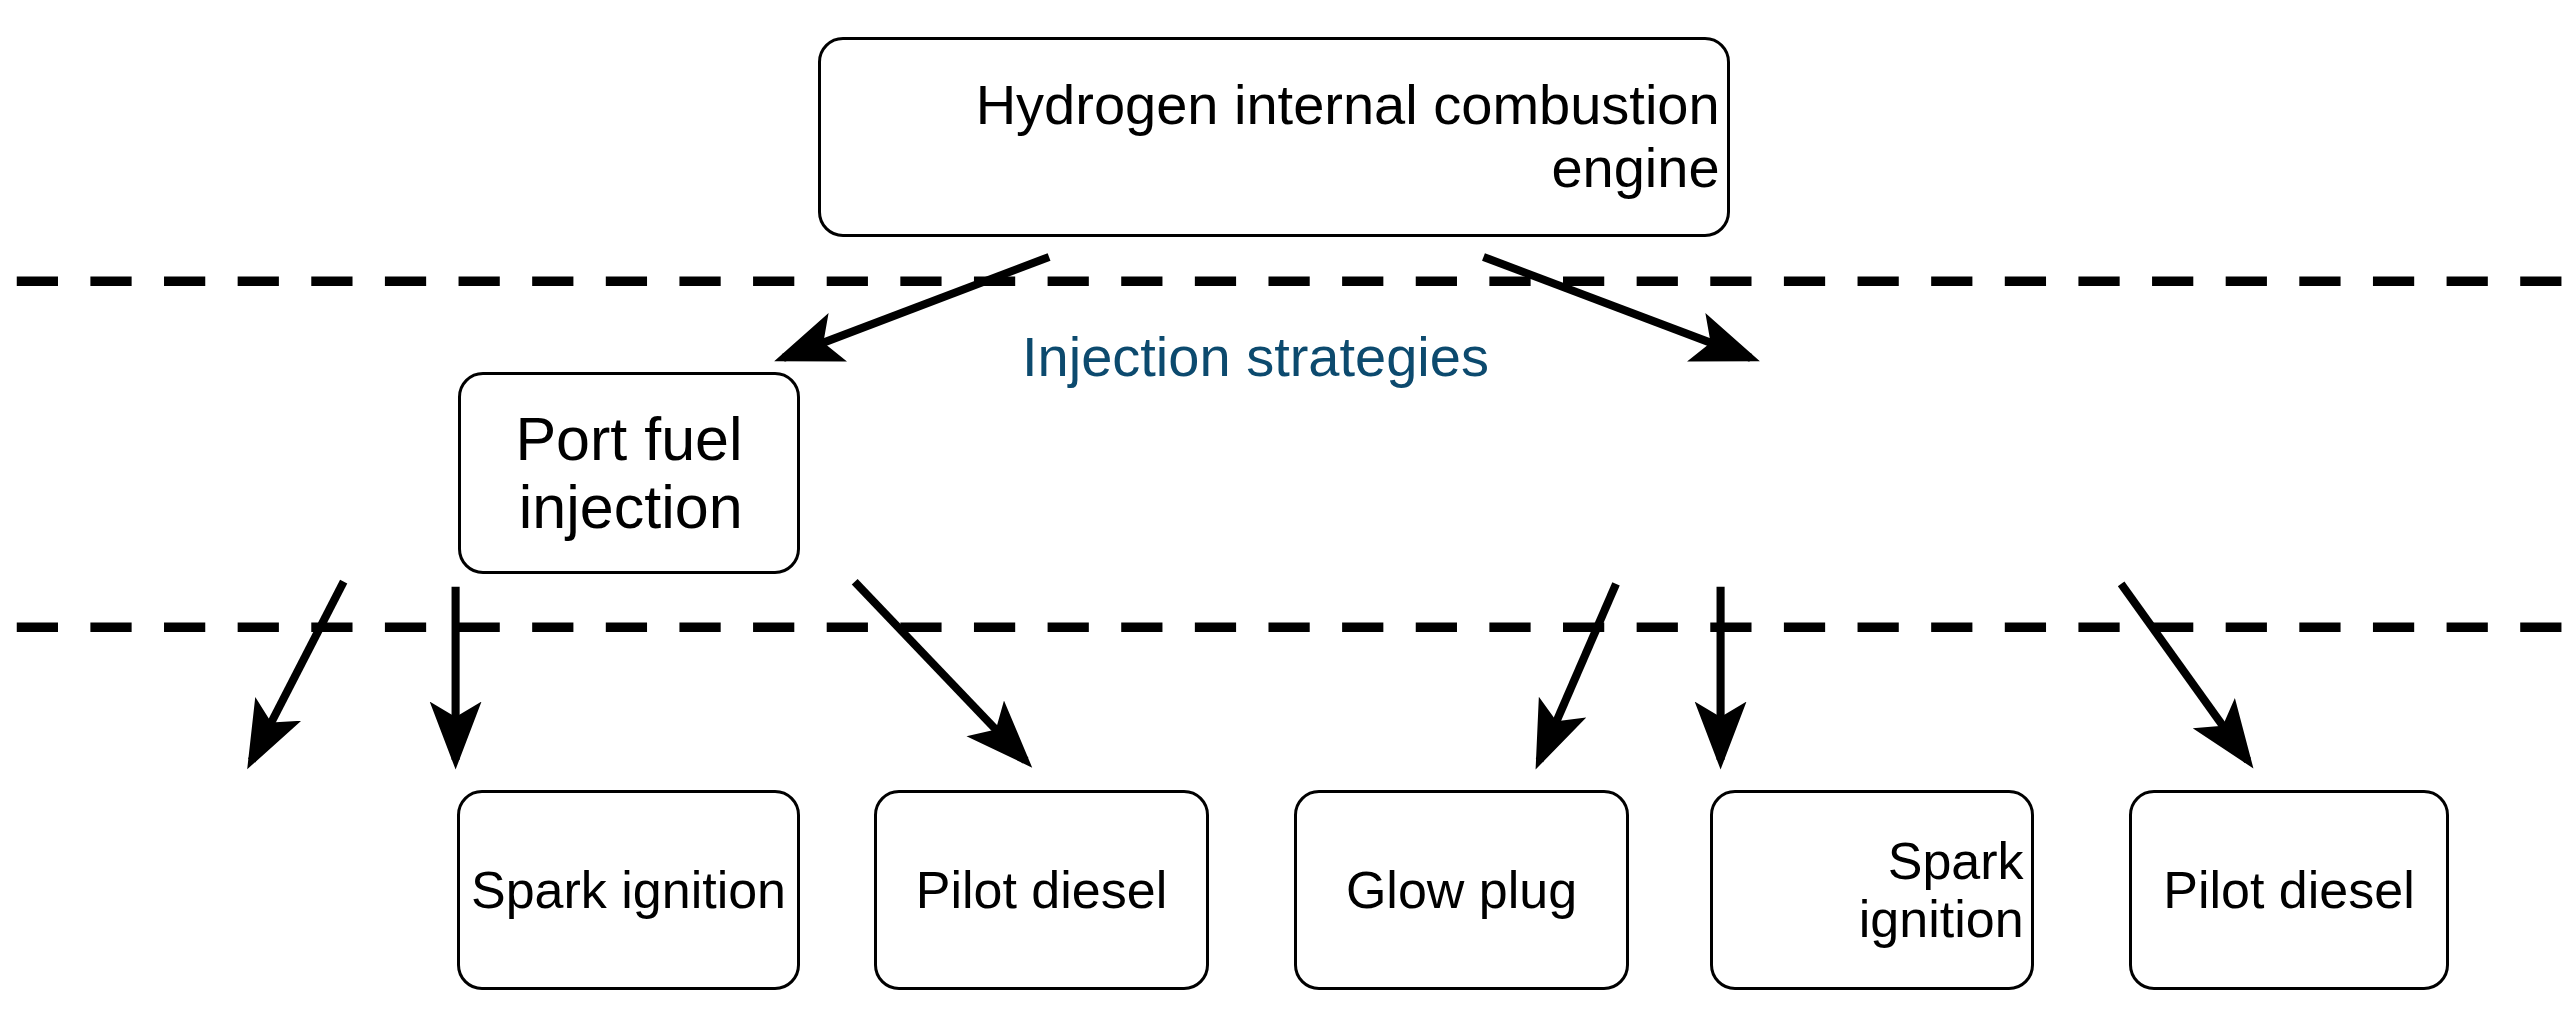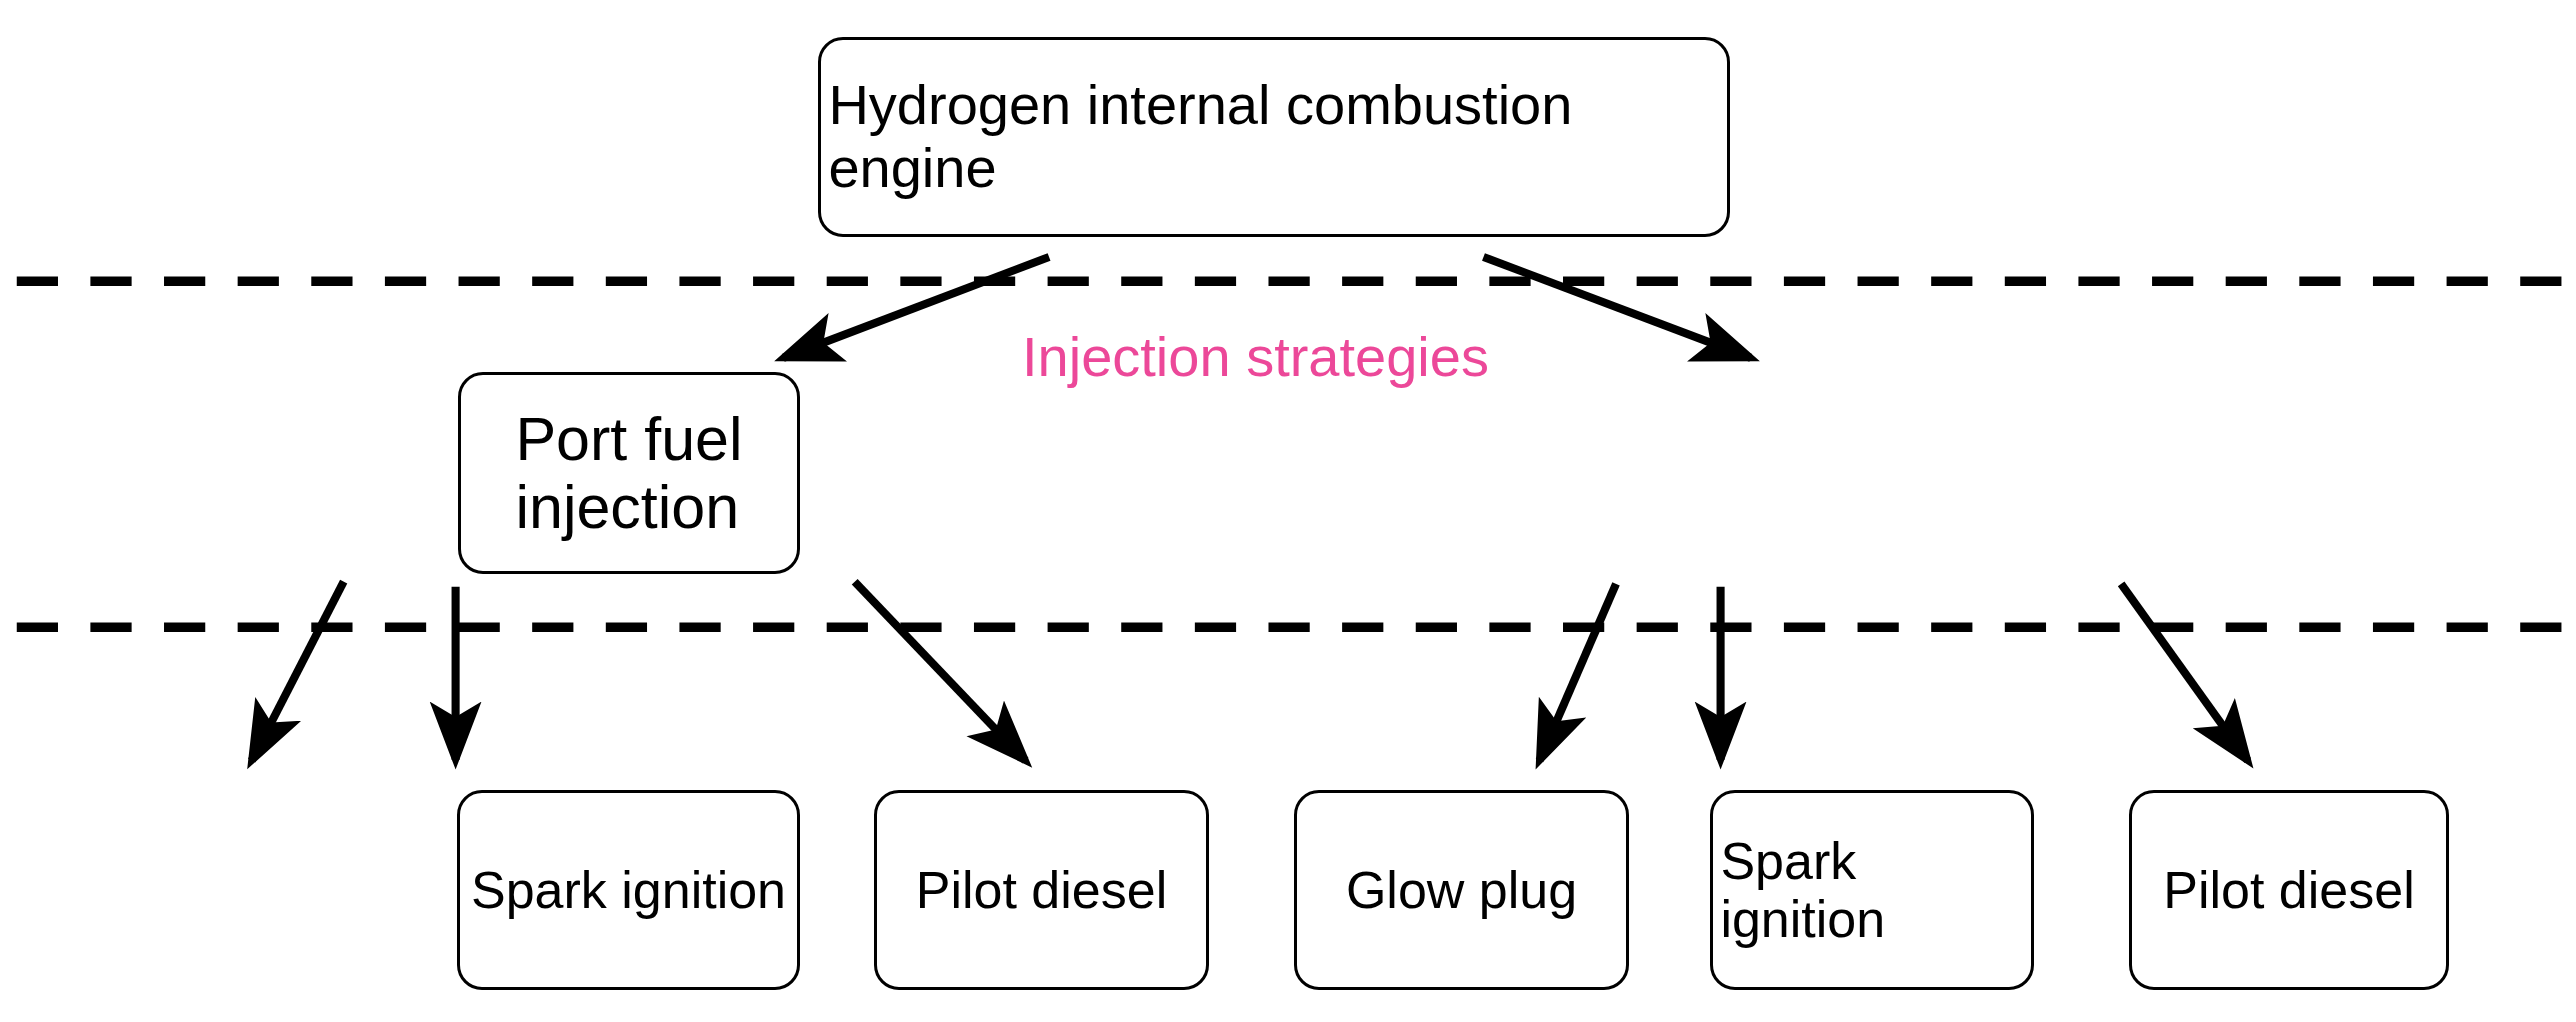--- a/index.html
+++ b/index.html
@@ -29,21 +29,21 @@
   }
   .node {
     position: absolute;
     box-sizing: border-box;
     background: #ffffff;
     border: 3.7px solid #000000;
     border-radius: 25px;
     display: flex;
     align-items: center;
     justify-content: center;
-    text-align: left;
+    text-align: right;
     line-height: 1.12;
     padding: 2.9px 7.4px;
   }
   .node-label {
     display: block;
     white-space: pre-line;
   }
   
   #node-root            { left: 818px; top: 37px;   width: 912px; height: 200px; font-size: 56px; }
   #node-pfi             { left: 458px;  top: 372px;  width: 342px;  height: 202px; font-size: 61px; }
@@ -52,21 +52,21 @@
   #node-pfi-spark       { left: 457px;  top: 790px; width: 343px;  height: 200px; font-size: 52px; }
   #node-pfi-pilot       { left: 874px; top: 790px; width: 335px;  height: 200px; font-size: 52px; }
   #node-di-glow         { left: 1294px; top: 790px; width: 335px;  height: 200px; font-size: 52px; }
   #node-di-spark        { left: 1710px; top: 790px; width: 324px;  height: 200px; font-size: 52px; }
   #node-di-pilot        { left: 2129px; top: 790px; width: 320px;  height: 200px; font-size: 52px; }
 
   .band-label {
     position: absolute;
     font-size: 56px;
     white-space: nowrap;
-    color: #ec4899;
+    color: #0c4a6e;
   }
   #label-injection { left: 1022px; top: 324px; }
   #label-ignition  { left: 1008px; top: 654px; }
 </style>
 </head>
 <body>
 
 <div id="diagram-root">
 
   <svg id="edge-layer" viewBox="0 0 3497 1388" width="2576" height="1022" xmlns="http://www.w3.org/2000/svg">

